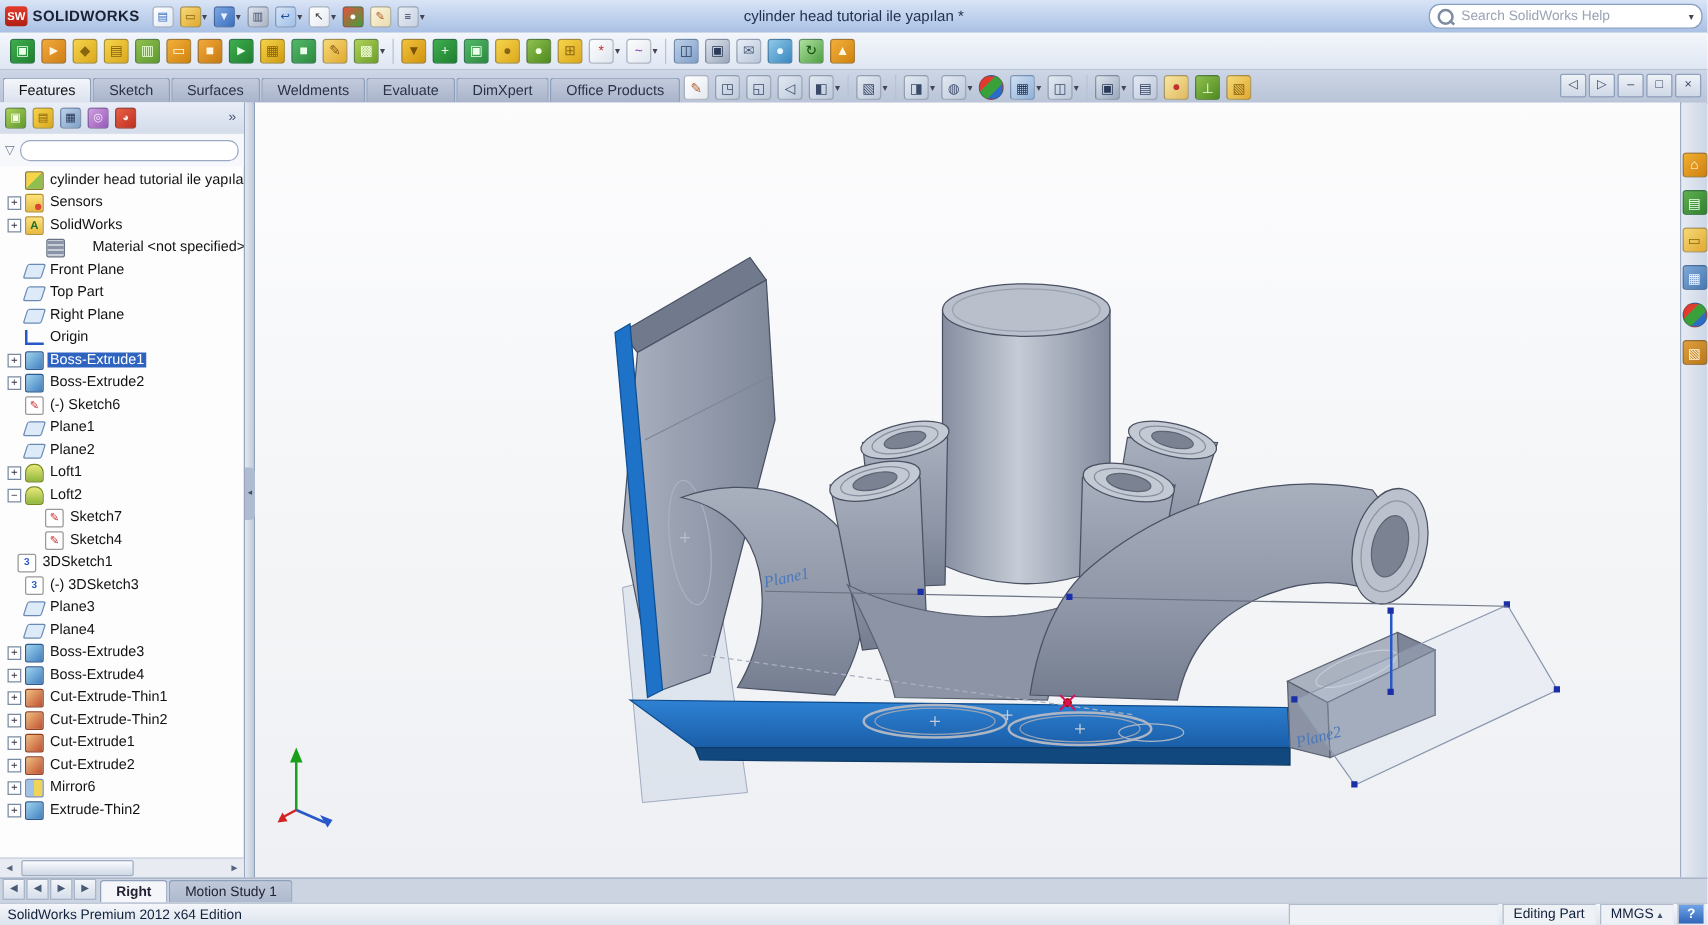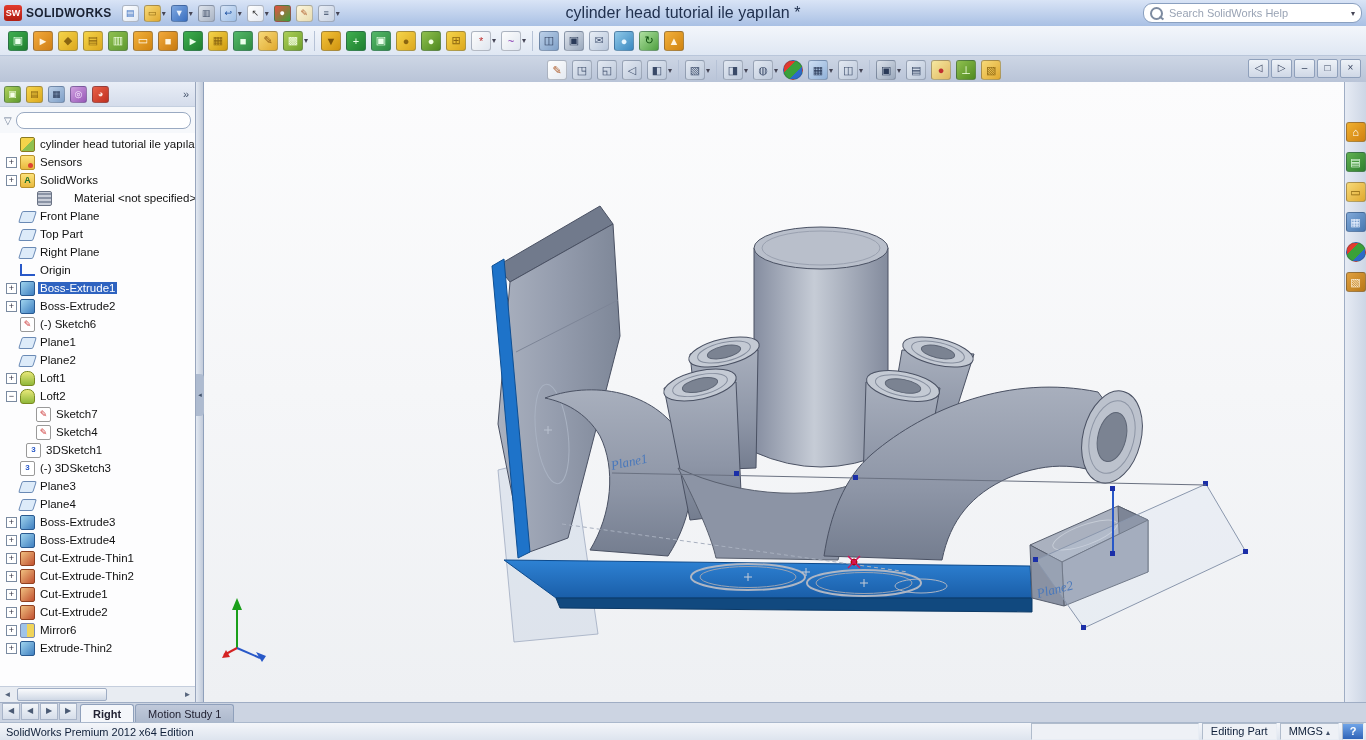--- a/index.html
+++ b/index.html
@@ -8,21 +8,21 @@
   .abs{position:absolute}
   
   #titlebar{left:0;top:0;width:1366px;height:26px;
     background:linear-gradient(#d9e4f6,#a9c0e4);border-bottom:1px solid #7d97bd;
     display:flex;align-items:center;}
   #logo{display:flex;align-items:center;gap:4px;padding:0 8px 0 4px;}
   #logo .badge{width:18px;height:16px;background:linear-gradient(#e23b2e,#b01e12);
     border-radius:3px;color:#fff;font-weight:bold;font-size:9px;line-height:16px;text-align:center;}
   #logo .brand{font-weight:bold;color:#1a2233;font-size:12px;letter-spacing:.3px;}
   #qa{display:flex;align-items:center;gap:1px;}
-  #wtitle{position:absolute;left:50%;transform:translateX(-50%);color:#21314f;font-size:16px;white-space:nowrap;}
+  #wtitle{position:absolute;left:50%;transform:translateX(-50%);color:#21314f;font-size:12px;white-space:nowrap;}
   #tright{position:absolute;right:4px;top:3px;display:flex;align-items:center;gap:4px;flex-direction:column;}
   #searchbox{width:205px;height:18px;background:#fff;border:1px solid #8aa0c0;border-radius:9px;
     display:flex;align-items:center;padding:0 6px;gap:4px;}
   #searchbox .lens{width:9px;height:9px;border:2px solid #7d8ba0;border-radius:50%;position:relative;flex:0 0 9px;}
   #searchbox .lens::after{content:"";position:absolute;width:5px;height:2px;background:#7d8ba0;
     transform:rotate(40deg);left:7px;top:8px;}
   #searchbox input{flex:1;border:none;outline:none;font-size:11px;color:#333;background:transparent;}
   #searchbox input::placeholder{color:#9aa4b5;}
   .wbtn{min-width:20px;height:18px;border:1px solid #7d97bd;border-radius:3px;
     background:linear-gradient(#f0f5fc,#c4d4ec);color:#2a3a58;font-size:11px;line-height:16px;
@@ -259,20 +259,29 @@
     </span>
     <span class="tbtn">
       <span class="tic" style="background: linear-gradient(135deg, rgb(174, 224, 160), rgb(79, 160, 64)); color: rgb(10, 74, 10);">↻</span>
     </span>
     <span class="tbtn">
       <span class="tic" style="background: linear-gradient(135deg, rgb(242, 176, 59), rgb(208, 131, 15)); color: rgb(255, 244, 223);">▲</span>
     </span>
   </div>
 
 <div id="cmdrow" class="abs">
+  <div id="cmtabs">
+      <div class="cmtab active">Features</div>
+      <div class="cmtab">Sketch</div>
+      <div class="cmtab">Surfaces</div>
+      <div class="cmtab">Weldments</div>
+      <div class="cmtab">Evaluate</div>
+      <div class="cmtab">DimXpert</div>
+      <div class="cmtab">Office Products</div>
+    </div>
   <div id="headsup">
       <span class="tbtn">
         <span class="tic" style="background: linear-gradient(135deg, rgb(255, 255, 255), rgb(228, 233, 241)); color: rgb(176, 96, 48);">✎</span>
       </span>
       <span class="tbtn">
         <span class="tic" style="background: linear-gradient(135deg, rgb(227, 233, 242), rgb(188, 200, 218)); color: rgb(58, 74, 104);">◳</span>
       </span>
       <span class="tbtn">
         <span class="tic" style="background: linear-gradient(135deg, rgb(227, 233, 242), rgb(188, 200, 218)); color: rgb(58, 74, 104);">◱</span>
       </span>
@@ -437,21 +446,21 @@
       <div class="trow" style="padding-left: 22px;">
         <span class="texp inv"></span>
         <span class="ti ti-sketch"></span>
         <span class="tlabel">Sketch7</span>
       </div>
       <div class="trow" style="padding-left: 22px;">
         <span class="texp inv"></span>
         <span class="ti ti-sketch"></span>
         <span class="tlabel">Sketch4</span>
       </div>
-      <div class="trow" style=" margin-left: 12px;">
+      <div class="trow" style="">
         <span class="texp inv"></span>
         <span class="ti ti-sketch3d"></span>
         <span class="tlabel">3DSketch1</span>
       </div>
       <div class="trow" style="padding-left: 6px;">
         <span class="texp inv"></span>
         <span class="ti ti-sketch3d"></span>
         <span class="tlabel">(-) 3DSketch3</span>
       </div>
       <div class="trow" style="padding-left: 6px;">

